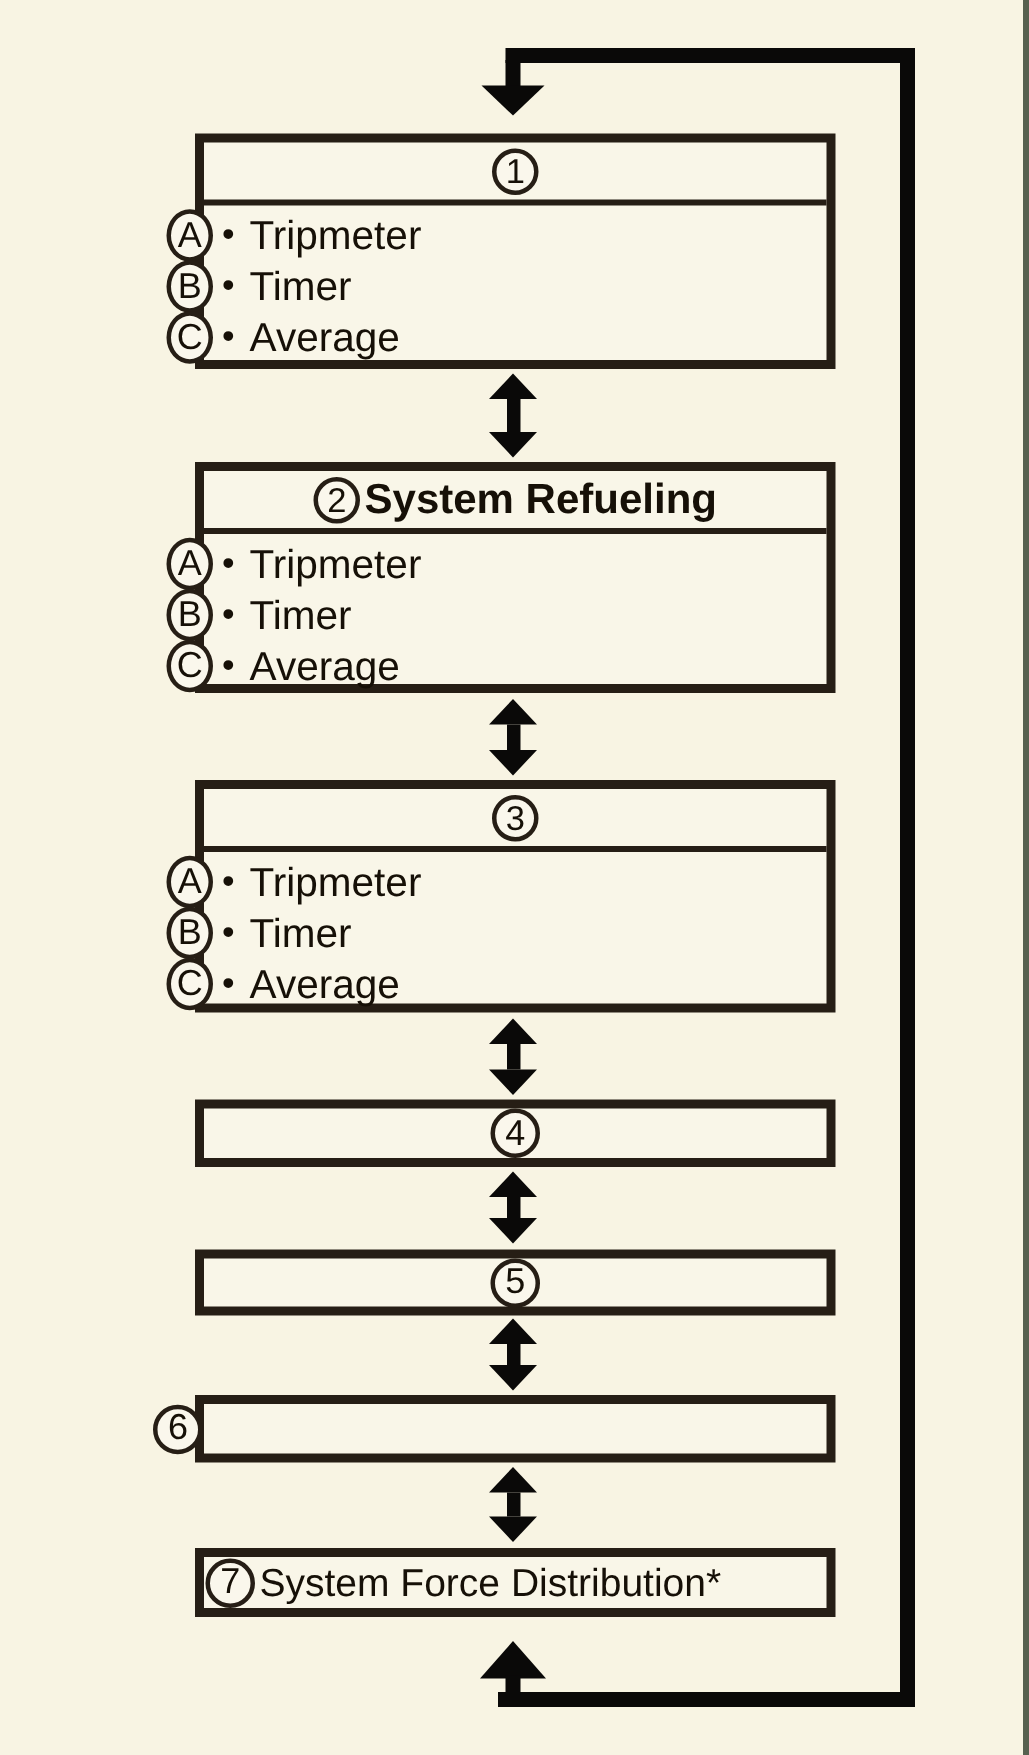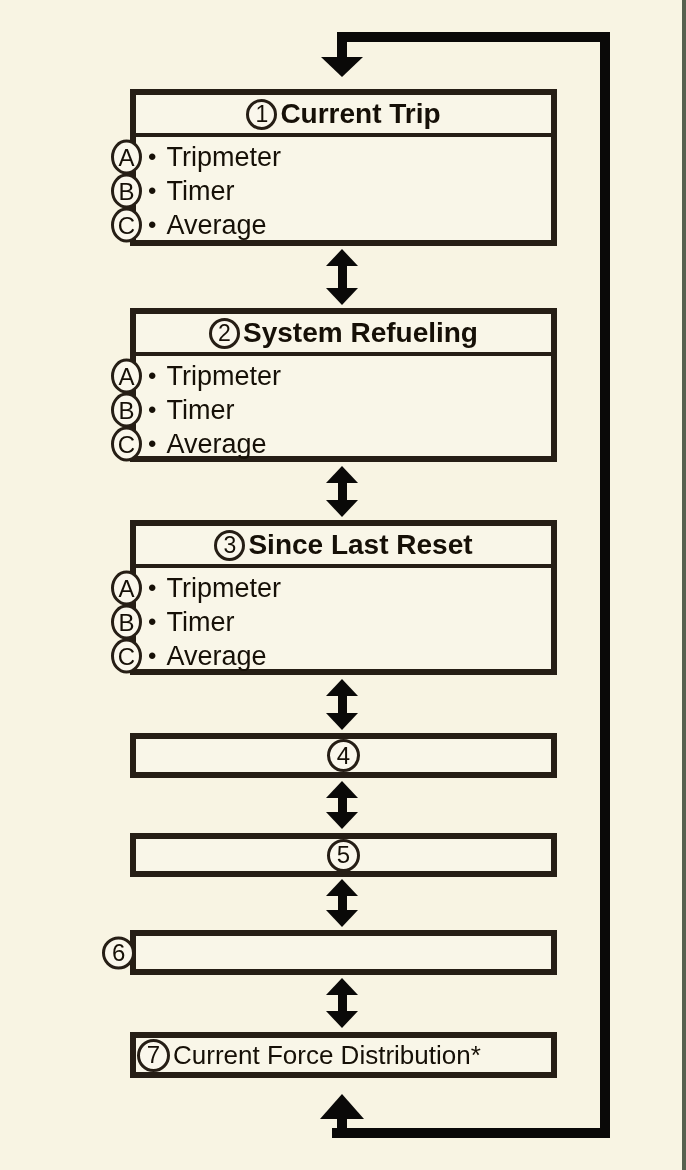--- a/index.html
+++ b/index.html
@@ -87,21 +87,20 @@
   <div class="seg loop-right-v"></div>
   <div class="seg loop-bottom-h"></div>
   <div class="seg entry-shaft"></div>
   <div class="tri entry-head"></div>
   <div class="tri exit-head"></div>
   <div class="seg exit-shaft"></div>
 
   <div class="box" style="top:89px;height:157px;">
     <div class="box-header">
       <span class="badge num">1</span>
-      <span>Current Trip</span>
     </div>
     <div class="box-body">
       <div class="row">
         <span class="badge letter">A</span>
         <span class="bullet">•</span>
         <span>Tripmeter</span>
       </div>
       <div class="row">
         <span class="badge letter">B</span>
         <span class="bullet">•</span>
@@ -147,21 +146,20 @@
 
   <div class="darrow" style="top:466px;height:51px;">
     <div class="head-up"></div>
     <div class="shaft"></div>
     <div class="head-down"></div>
   </div>
 
   <div class="box" style="top:520px;height:155px;">
     <div class="box-header">
       <span class="badge num">3</span>
-      <span>Since Last Reset</span>
     </div>
     <div class="box-body">
       <div class="row">
         <span class="badge letter">A</span>
         <span class="bullet">•</span>
         <span>Tripmeter</span>
       </div>
       <div class="row">
         <span class="badge letter">B</span>
         <span class="bullet">•</span>
@@ -213,18 +211,18 @@
 
   <div class="darrow" style="top:978px;height:50px;">
     <div class="head-up"></div>
     <div class="shaft"></div>
     <div class="head-down"></div>
   </div>
 
   <div class="box box-7" style="top:1032px;height:46px;">
     <div class="simple left">
       <span class="badge num">7</span>
-      <span>Current Force Distribution*</span>
+      <span>System Force Distribution*</span>
     </div>
   </div>
 
   <div class="edge-strip"></div>
 </div>
 
 </body></html>

